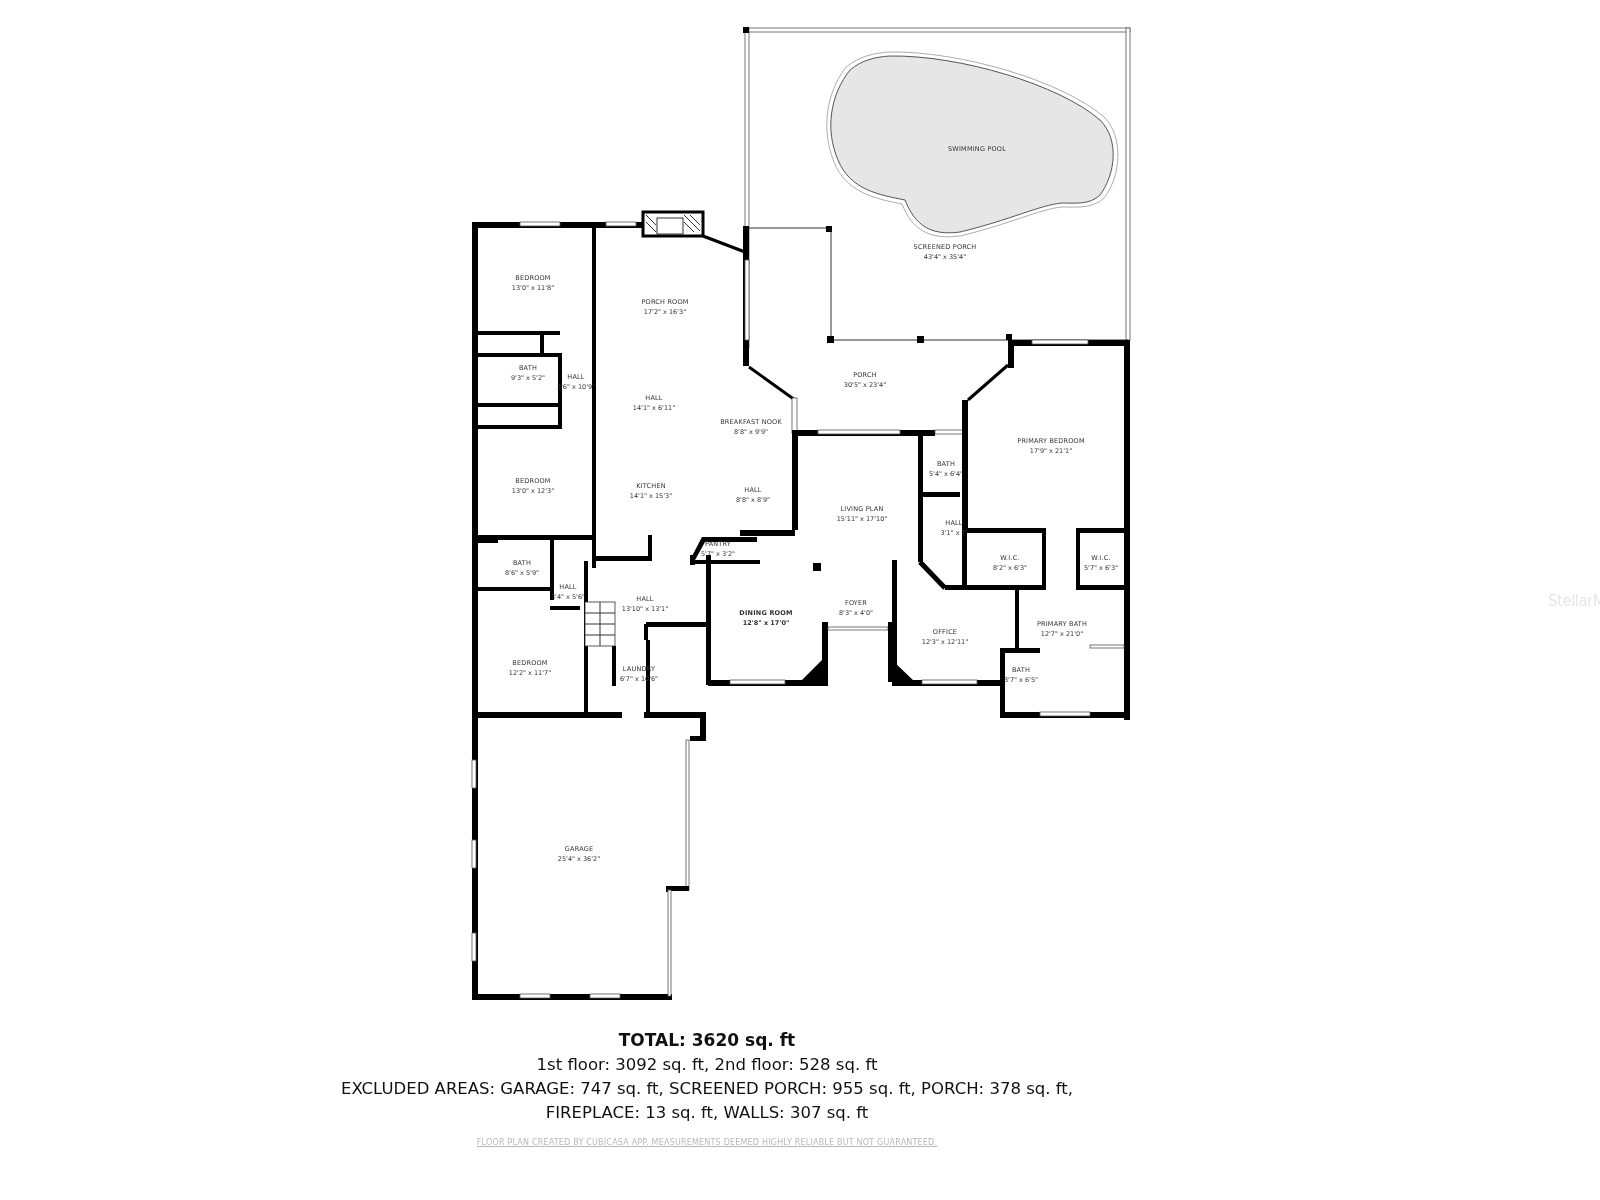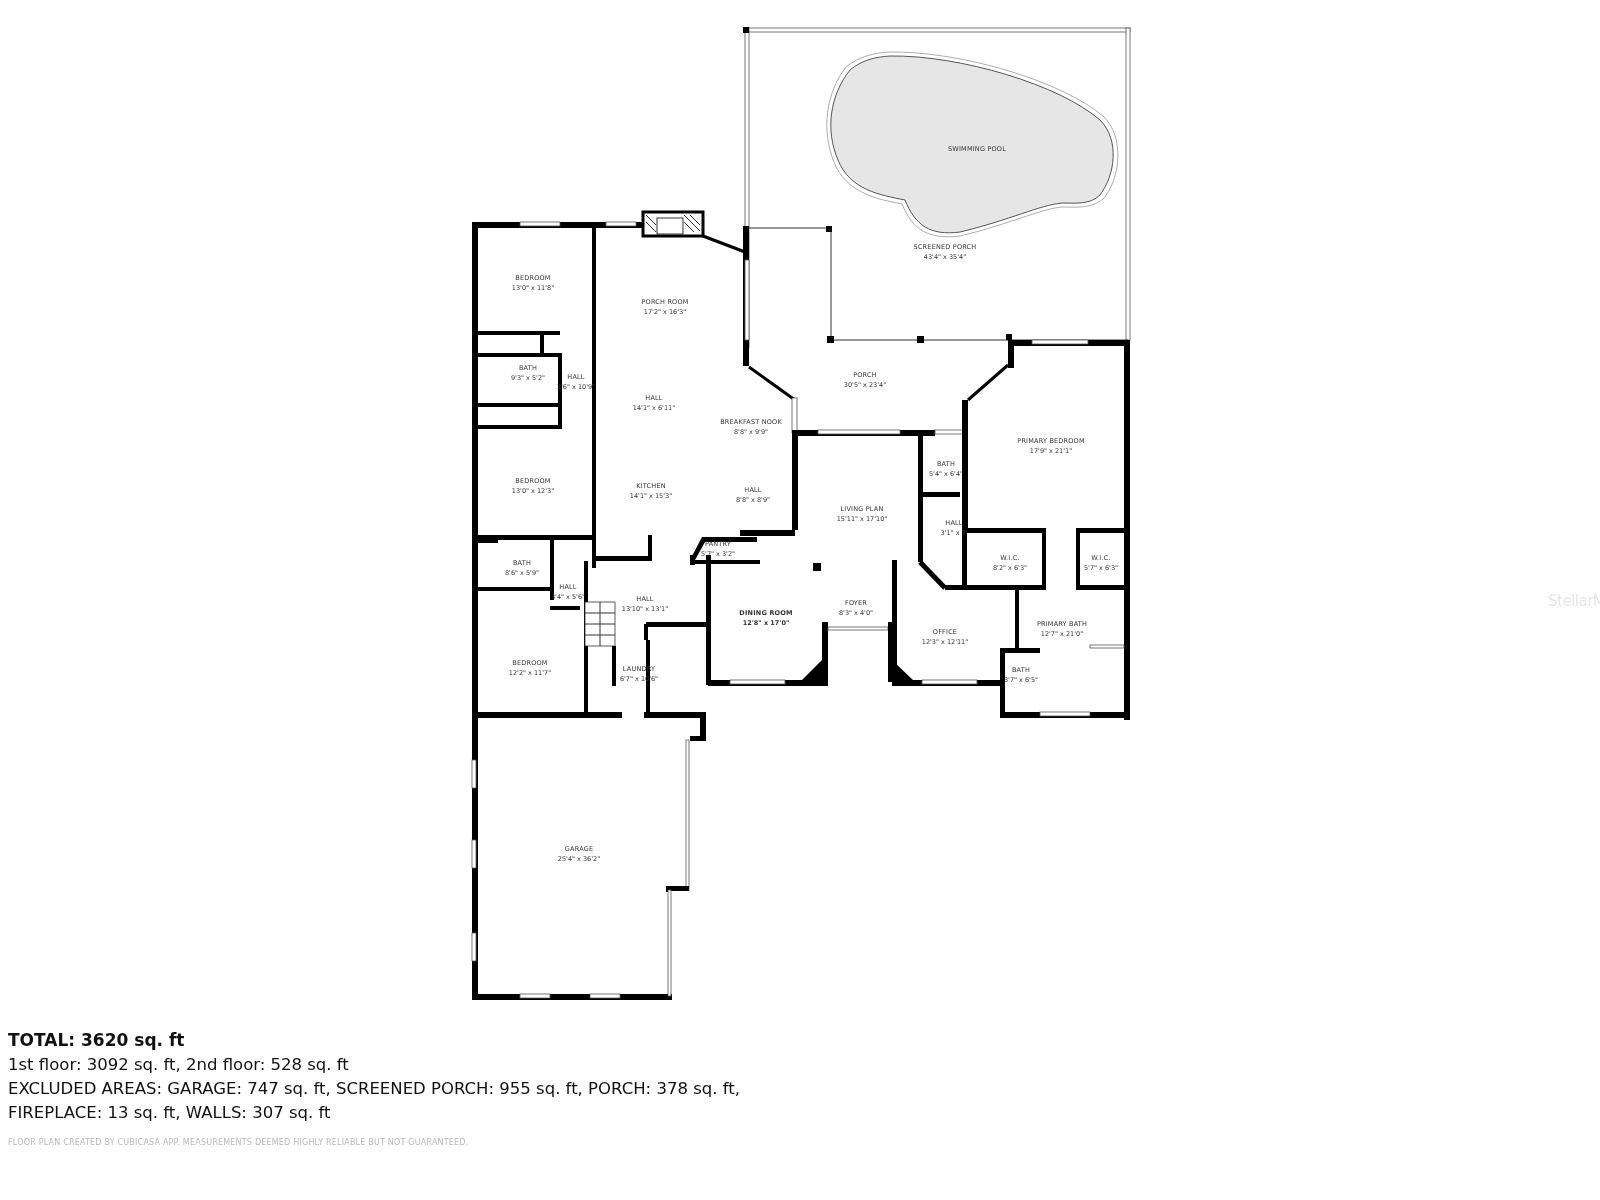--- a/index.html
+++ b/index.html
@@ -4,26 +4,26 @@
 <style>
   html, body { margin: 0; padding: 0; background: #ffffff; }
   body { width: 1600px; height: 1200px; position: relative; overflow: hidden; font-family: "DejaVu Sans", sans-serif; }
   #plan { position: absolute; left: 0; top: 0; width: 1600px; height: 1200px; }
   .wall { fill: #000; }
   .thin { stroke: #333; stroke-width: 1; fill: none; }
   .win { fill: #fff; stroke: #555; stroke-width: 0.8; }
   .rl { position: absolute; transform: translate(-50%, -50%); text-align: center; color: #333; font-family: "DejaVu Sans", sans-serif; font-size: 6.5px; line-height: 10px; white-space: nowrap; }
   .rl .n { display: block; letter-spacing: 0.2px; }
   .rl .d { display: block; }
-  .summary { position: absolute; left: 0; width: 1414px; color: #111; font-family: "DejaVu Sans", sans-serif; padding-left: 8px; }
+  .summary { position: absolute; left: 0; width: 1414px; text-align: center; color: #111; font-family: "DejaVu Sans", sans-serif; }
   .total { top: 1030px; font-weight: bold; font-size: 17px; }
   .line1 { top: 1055px; font-size: 16.5px; }
   .line2 { top: 1079px; font-size: 16.5px; }
   .line3 { top: 1103px; font-size: 16.5px; }
-  .disclaimer { top: 1138px; font-size: 8px; color: #b8b8b8; letter-spacing: 0.2px; }
+  .disclaimer { top: 1138px; font-size: 8px; color: #b8b8b8; letter-spacing: 0.2px; text-decoration: underline; }
   .watermark { position: absolute; left: 1508px; top: 592px; font-family: "DejaVu Sans", sans-serif; font-size: 15px; color: #e6e6e6; letter-spacing: -0.5px; margin-left: 40px; }
 </style>
 </head>
 <body>
 
 <svg id="plan" viewBox="0 0 1600 1200" xmlns="http://www.w3.org/2000/svg">
 
   <g>
     <rect x="745" y="28" width="385" height="4" class="win"></rect>
     <rect x="1126" y="28" width="4" height="312" class="win"></rect>

